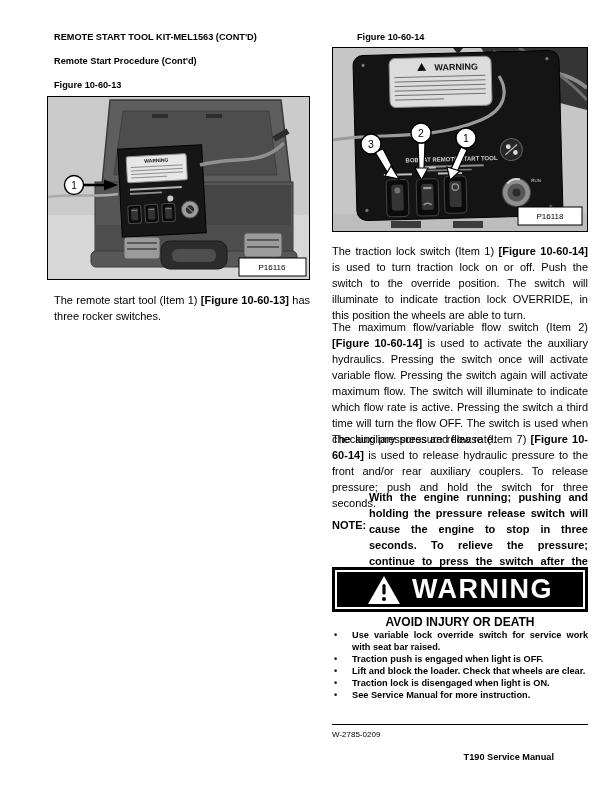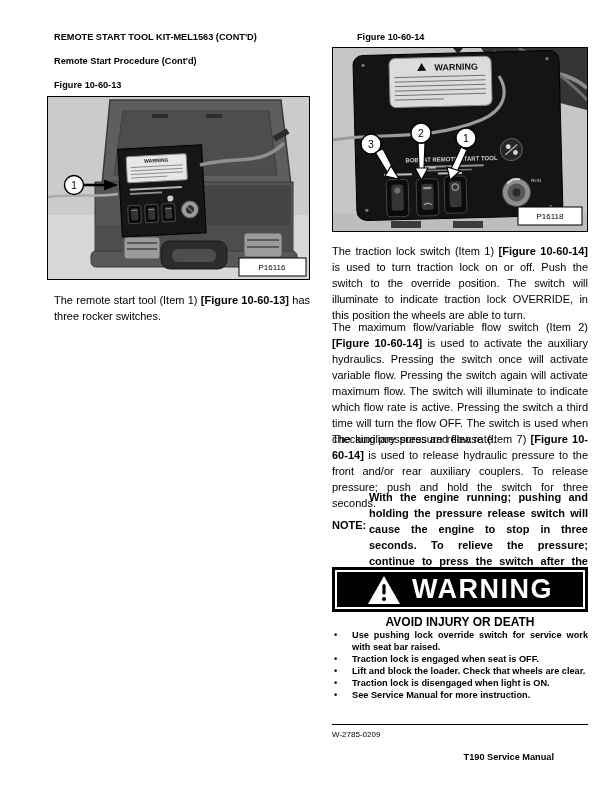--- a/index.html
+++ b/index.html
@@ -265,25 +265,25 @@
       </svg>
       <span class="warn-word">WARNING</span>
     </div>
   </div>
 
   <div class="abs warn-heading" style="left:332px; top:616px; width:256px;">AVOID INJURY OR DEATH</div>
 
   <div class="abs" style="left:332px; top:629px; width:256px;">
     <div class="bullet-row">
       <span class="bullet-marker">•</span>
-      <span class="bullet-text">Use pushing lock override switch for service work with seat bar raised.</span>
-    </div>
-    <div class="bullet-row">
-      <span class="bullet-marker">•</span>
-      <span class="bullet-text">Traction lock is engaged when seat is OFF.</span>
+      <span class="bullet-text">Use variable lock override switch for service work with seat bar raised.</span>
+    </div>
+    <div class="bullet-row">
+      <span class="bullet-marker">•</span>
+      <span class="bullet-text">Traction push is engaged when light is OFF.</span>
     </div>
     <div class="bullet-row">
       <span class="bullet-marker">•</span>
       <span class="bullet-text">Lift and block the loader. Check that wheels are clear.</span>
     </div>
     <div class="bullet-row">
       <span class="bullet-marker">•</span>
       <span class="bullet-text">Traction lock is disengaged when light is ON.</span>
     </div>
     <div class="bullet-row">

